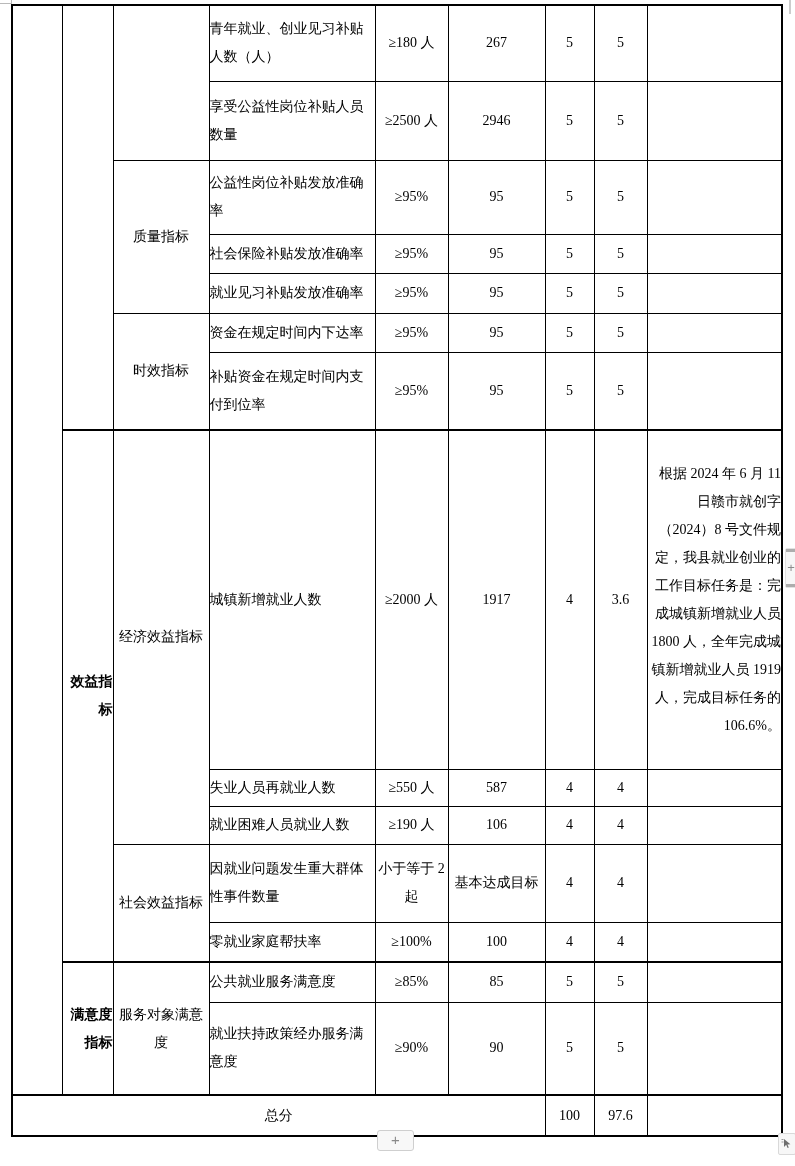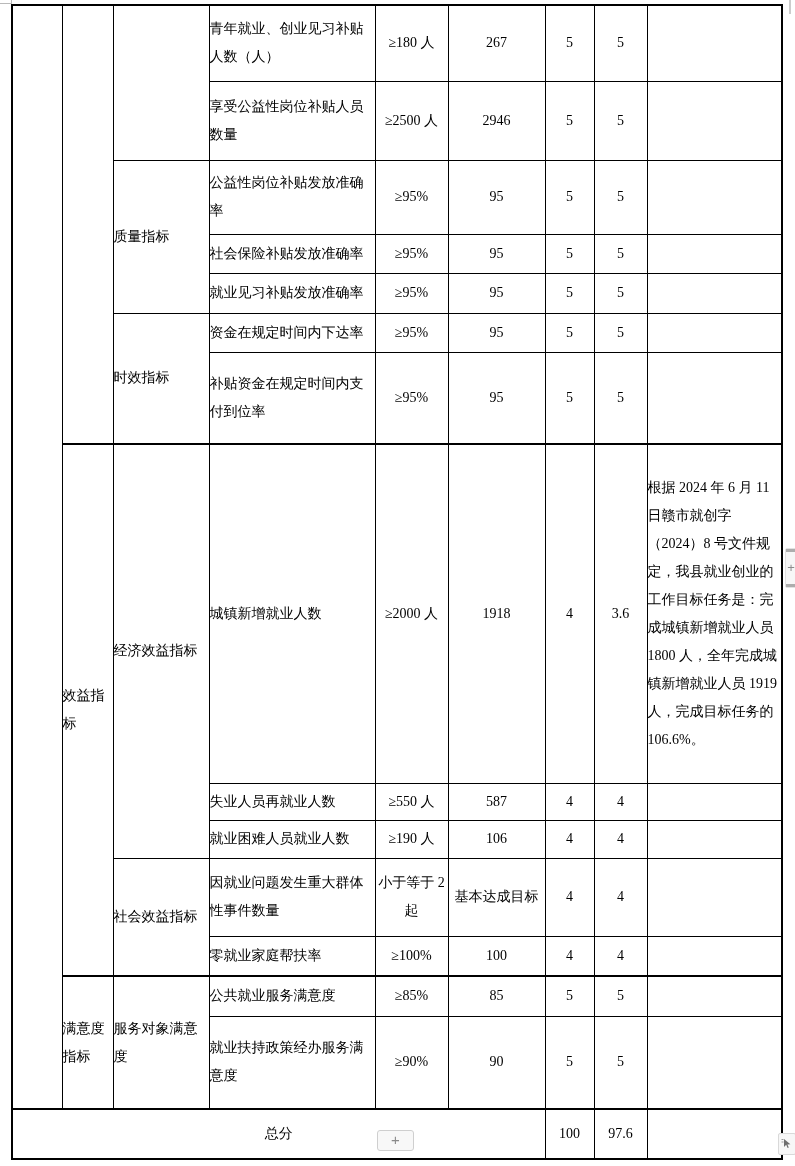--- a/index.html
+++ b/index.html
@@ -29,23 +29,23 @@
     font-size:14px;
     line-height:28px;
     vertical-align:middle;
     padding:0;
     overflow:hidden;
     word-break:normal;
   }
   tr.sec > td{border-top:2px solid #000;}
   td.ind{text-align:left;padding:0 5px 0 6px;}
   td.ctr{text-align:center;padding:0 5px;}
-  td.grp{text-align:left;padding:0 10px;}
-  td.sub{text-align:left;padding:0 11px;}
-  td.note{text-align:left;padding:0 5px 0 7px;margin-top:24px;}
+  td.grp{text-align:right;padding:0 10px;font-weight:bold;}
+  td.sub{text-align:center;padding:0 11px;}
+  td.note{text-align:right;padding:0 5px 0 7px;margin-top:24px;}
   td.tot{text-align:center;}
 
   
   .side-handle{
     position:absolute;left:785px;top:548px;width:12px;height:40px;
     background:#f7f7f7;border:1px solid #e2e2e2;border-radius:2px;
     display:flex;flex-direction:column;justify-content:space-between;align-items:center;
     box-sizing:border-box;
   }
   .side-handle .cap{width:10px;height:3px;background:#adadad;}
@@ -136,34 +136,34 @@
     </tr>
     <tr style="height:39px">
       <td class="sub" rowspan="2">时效指标</td>
       <td class="ind">资金在规定时间内下达率</td>
       <td class="ctr">≥95%</td>
       <td class="ctr">95</td>
       <td class="ctr">5</td>
       <td class="ctr">5</td>
       <td class="note"></td>
     </tr>
-    <tr style="height:92px">
+    <tr style="height:78px">
       <td class="ind">补贴资金在规定时间内支付到位率</td>
       <td class="ctr">≥95%</td>
       <td class="ctr">95</td>
       <td class="ctr">5</td>
       <td class="ctr">5</td>
       <td class="note"></td>
     </tr>
     <tr class="sec" style="height:339px">
       <td class="grp" rowspan="5">效益指标</td>
       <td class="sub" rowspan="3">经济效益指标</td>
       <td class="ind">城镇新增就业人数</td>
       <td class="ctr">≥2000 人</td>
-      <td class="ctr">1918</td>
+      <td class="ctr">1917</td>
       <td class="ctr">4</td>
       <td class="ctr">3.6</td>
       <td class="note">根据 2024 年 6 月 11 日赣市就创字（2024）8 号文件规定，我县就业创业的工作目标任务是：完成城镇新增就业人员 1800 人，全年完成城镇新增就业人员 1919 人，完成目标任务的 106.6%。</td>
     </tr>
     <tr style="height:37px">
       <td class="ind">失业人员再就业人数</td>
       <td class="ctr">≥550 人</td>
       <td class="ctr">587</td>
       <td class="ctr">4</td>
       <td class="ctr">4</td>
@@ -205,21 +205,21 @@
       <td class="note"></td>
     </tr>
     <tr style="height:93px">
       <td class="ind">就业扶持政策经办服务满意度</td>
       <td class="ctr">≥90%</td>
       <td class="ctr">90</td>
       <td class="ctr">5</td>
       <td class="ctr">5</td>
       <td class="note"></td>
     </tr>
-    <tr class="sec" style="height:50px">
+    <tr class="sec" style="height:41px">
       <td class="tot" colspan="6">总分</td>
       <td class="ctr">100</td>
       <td class="ctr">97.6</td>
       <td class="note"></td>
     </tr>
   </tbody>
 </table>
 
 <div class="side-handle">
   <span class="cap"></span>

